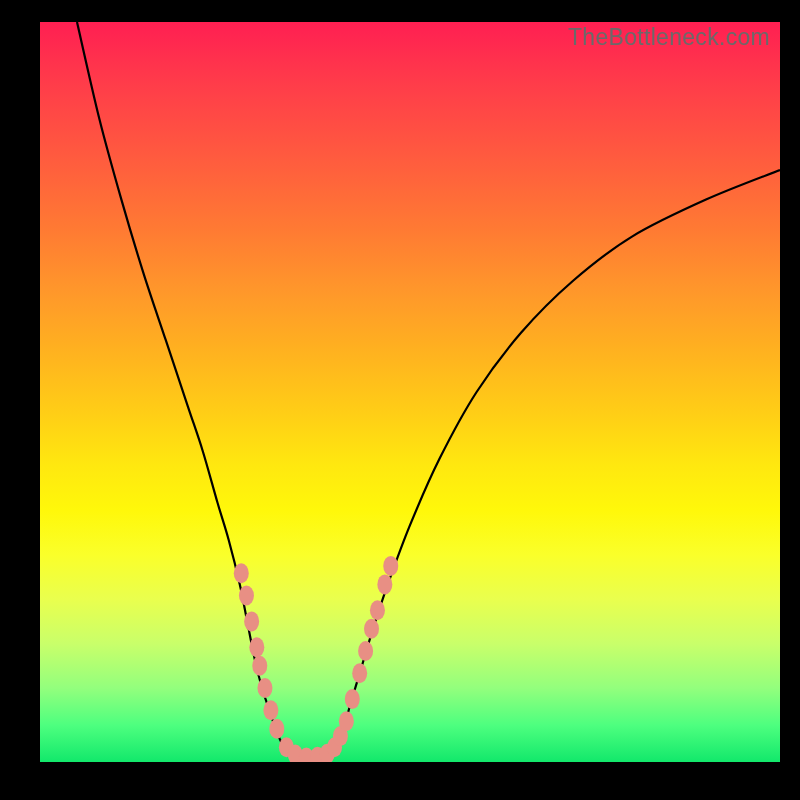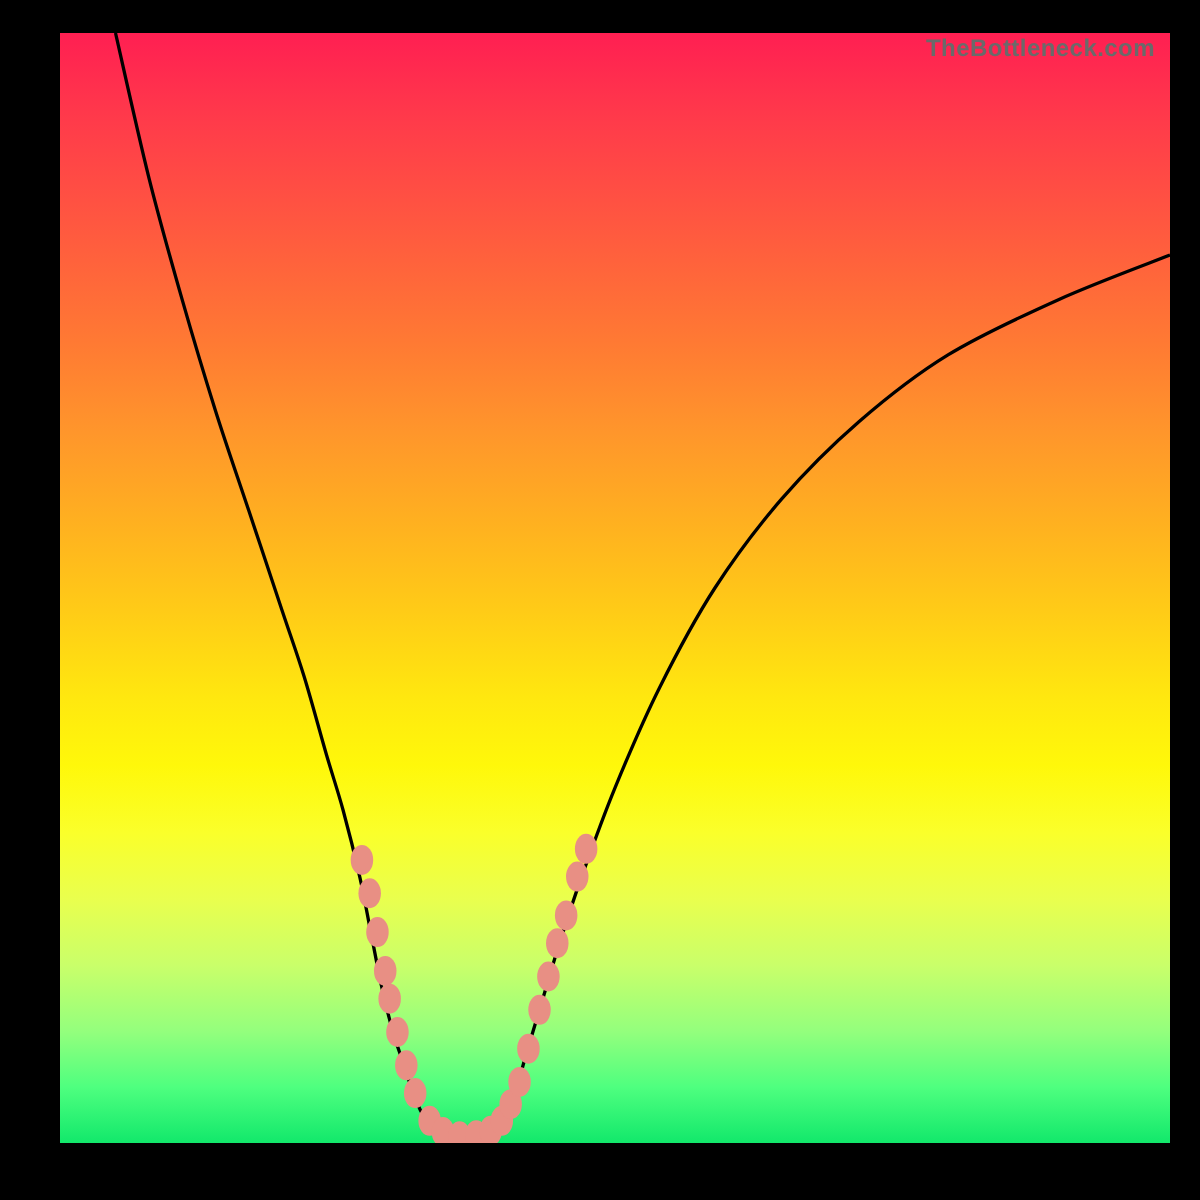--- a/index.html
+++ b/index.html
@@ -39,22 +39,22 @@
       #c9ff6a 84%,
       #93ff7d 90%,
       #4eff7f 95%,
       #12e86b 100%
     );
   }
   .watermark {
     position: absolute;
     top: 2px;
     right: 10px;
-    font-size: 16px;
-    font-weight: 700;
+    font-size: 23px;
+    font-weight: 400;
     color: #6a6a6a;
     letter-spacing: 0.3px;
     user-select: none;
   }
   svg.curve {
     position: absolute;
     left: 0;
     top: 0;
     width: 740px;
     height: 740px;

